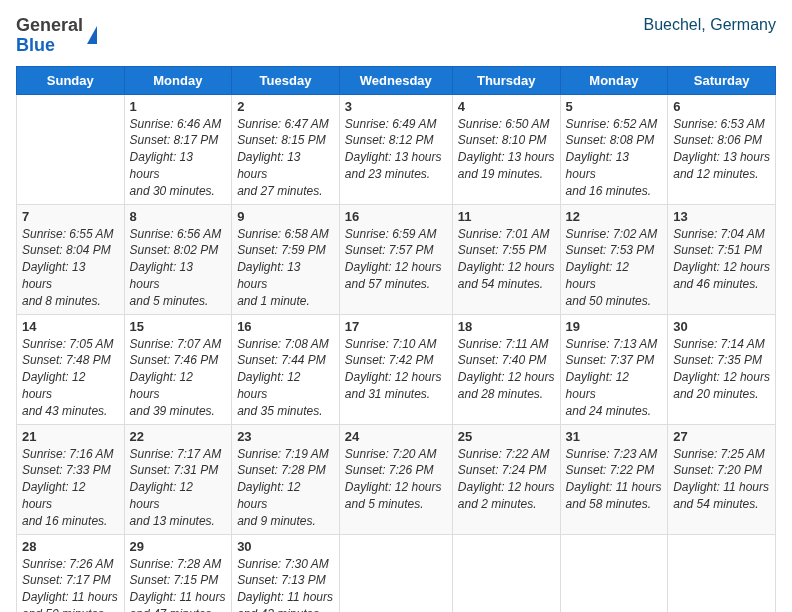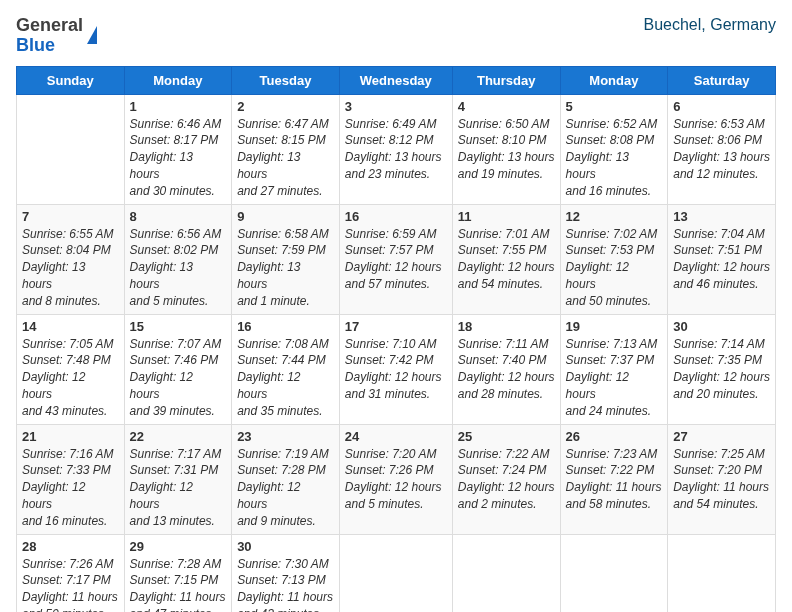--- a/index.html
+++ b/index.html
@@ -225,21 +225,21 @@
         </td>
         <td>
           <div class="day-num">24</div>
           <div class="day-info">Sunrise: 7:20 AM<br>Sunset: 7:26 PM<br>Daylight: 12 hours<br>and 5 minutes.</div>
         </td>
         <td>
           <div class="day-num">25</div>
           <div class="day-info">Sunrise: 7:22 AM<br>Sunset: 7:24 PM<br>Daylight: 12 hours<br>and 2 minutes.</div>
         </td>
         <td>
-          <div class="day-num">26</div>
+          <div class="day-num">31</div>
           <div class="day-info">Sunrise: 7:23 AM<br>Sunset: 7:22 PM<br>Daylight: 11 hours<br>and 58 minutes.</div>
         </td>
         <td>
           <div class="day-num">27</div>
           <div class="day-info">Sunrise: 7:25 AM<br>Sunset: 7:20 PM<br>Daylight: 11 hours<br>and 54 minutes.</div>
         </td>
       </tr>
       <tr class="last-row">
         <td>
           <div class="day-num">28</div>

